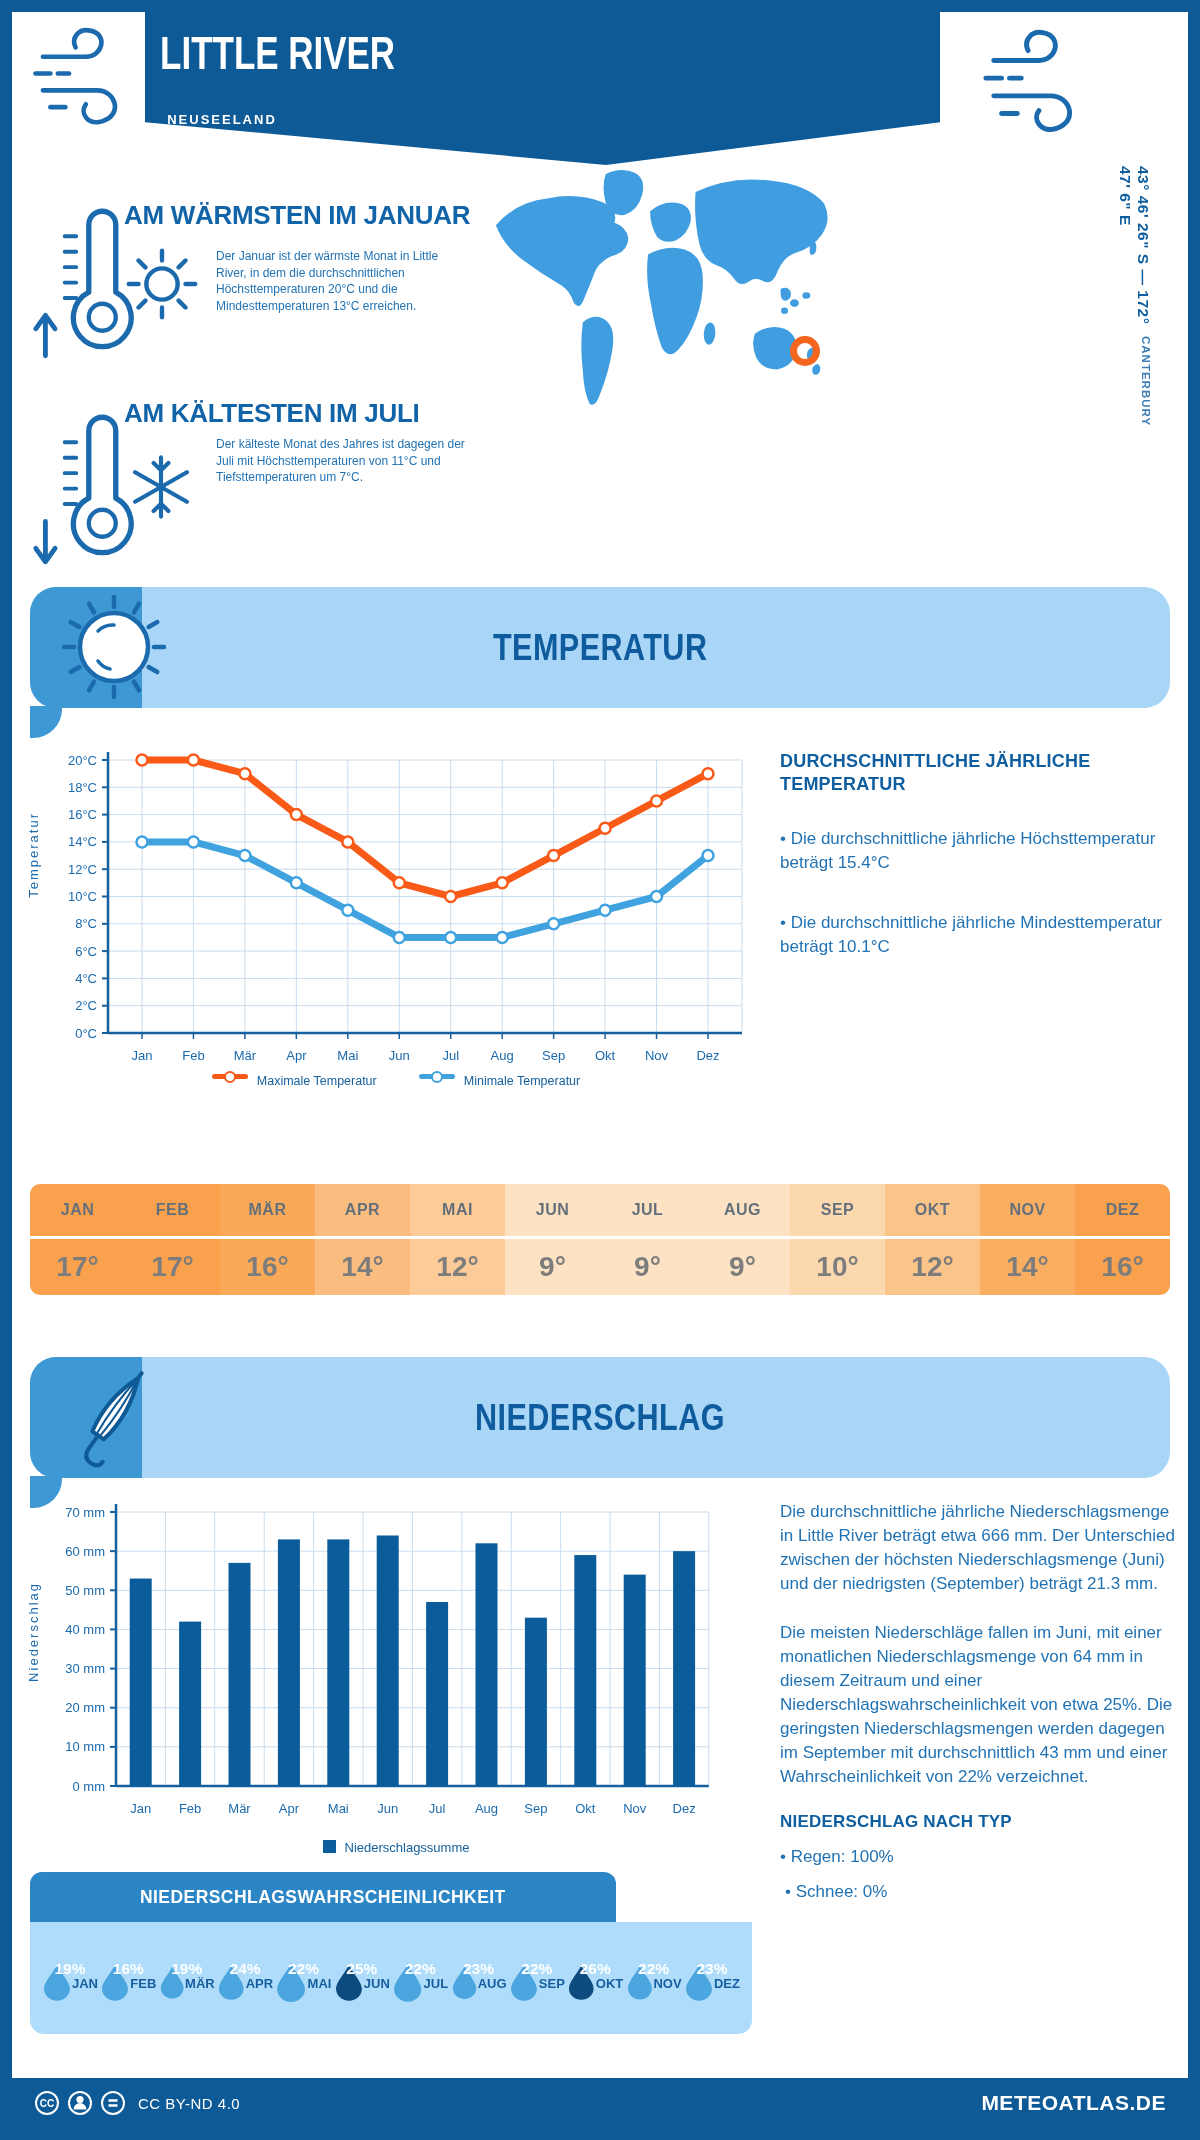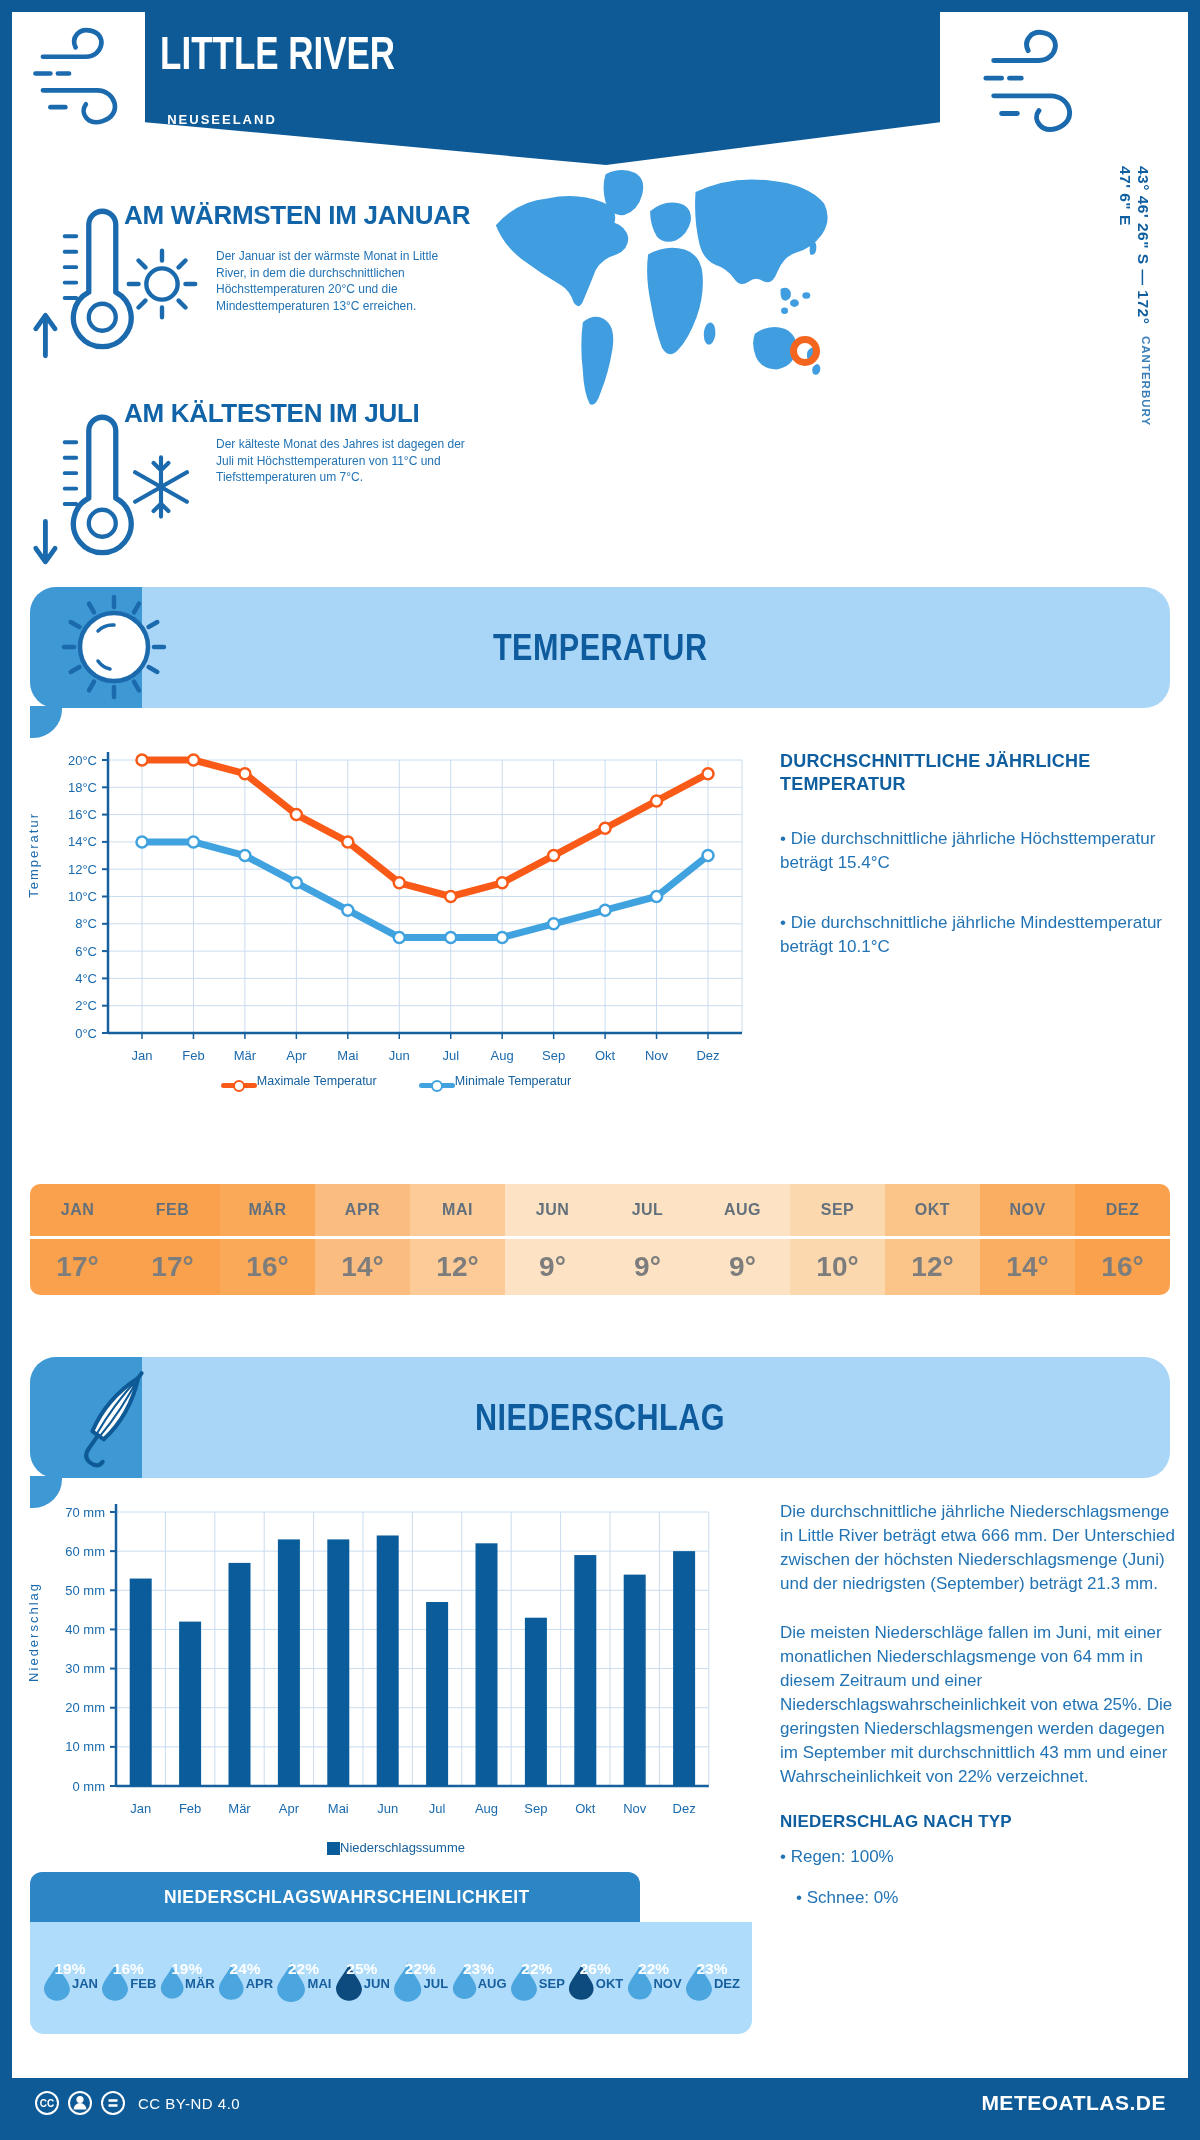--- a/index.html
+++ b/index.html
@@ -32,42 +32,42 @@
   .banner{width:1140px;height:121px;background:#A9D6F7;border-radius:26px;}
   .banner .sq{position:absolute;left:0;top:0;width:112px;height:121px;background:#3E98D4;border-radius:26px 0 0 26px;}
   .banner .tail{position:absolute;left:0;top:119px;width:32px;height:32px;background:#3E98D4;border-radius:0 0 90% 0;}
   .banner .bt{position:absolute;inset:0;display:flex;align-items:center;justify-content:center;}
   .bt span{font-size:36px;font-weight:800;color:#0E5C9E;transform:scaleX(.85);letter-spacing:.5px;white-space:nowrap;}
 
   
   svg text.tick{font-size:13px;fill:#1A6AAD;font-family:"Liberation Sans","DejaVu Sans",sans-serif;}
   .ylab{writing-mode:vertical-rl;transform:rotate(180deg);font-size:13px;color:#1A6AAD;letter-spacing:2px;}
   .legend{display:flex;justify-content:center;gap:42px;align-items:center;}
-  .leg-item{display:flex;align-items:flex-end;font-size:12.5px;color:#15609D;}
+  .leg-item{display:flex;align-items:flex-start;gap:9px;font-size:12.5px;color:#15609D;}
   .leg-line{position:relative;width:36px;height:5px;border-radius:3px;}
   .leg-dot{position:absolute;left:50%;top:50%;transform:translate(-50%,-50%);width:8px;height:8px;border-radius:50%;
            background:#fff;border-style:solid;border-width:2.5px;}
   .leg-sq{width:13px;height:13px;display:inline-block;}
 
   
   .dt-head{left:0;width:100%;text-align:center;font-size:23px;font-weight:800;color:#0F5FA0;letter-spacing:.5px;}
   .dtable{left:18px;width:1140px;display:flex;border-radius:10px;overflow:hidden;}
   .dt-col{flex:1;display:flex;flex-direction:column;}
   .dt-m{height:52px;display:flex;align-items:center;justify-content:center;font-size:16px;font-weight:700;
         color:#63707C;border-bottom:3px solid #fff;letter-spacing:.5px;}
   .dt-v{height:56px;display:flex;align-items:center;justify-content:center;font-size:28px;font-weight:700;color:#7D7D7D;}
 
   
   .col-head{font-size:18px;font-weight:800;color:#0F5FA0;line-height:1.3;letter-spacing:.2px;}
   .col-text{font-size:17px;line-height:1.42;color:#2273B4;}
   .bullet::before{content:"• ";}
 
   
   .prob-strip{left:18px;width:586px;height:50px;background:#2C85C4;border-radius:12px 12px 0 0;
-              display:flex;align-items:center;justify-content:center;padding-left:24px;}
+              display:flex;align-items:center;justify-content:center;}
   .prob-strip span{color:#fff;font-size:19px;font-weight:800;transform:scaleX(.92);letter-spacing:.5px;white-space:nowrap;}
   .prob-box{left:18px;width:722px;height:112px;background:#AEDCFA;border-radius:0 0 14px 14px;
             display:flex;justify-content:space-between;padding:8px 12px 0 12px;box-sizing:border-box;}
   .drop{width:56px;display:flex;flex-direction:row;align-items:center;position:relative;}
   .drop .pct{position:absolute;top:30px;left:0;width:100%;text-align:center;font-size:15.5px;font-weight:800;color:#fff;}
   .drop .mon{margin-top:3px;font-size:13px;font-weight:800;color:#175E9E;}
 
   
   .footer{left:0;right:0;bottom:0;height:50px;background:#0E5A96;display:flex;align-items:center;padding:0 22px;}
   .footer .lic{color:#fff;font-size:15px;margin-left:12px;letter-spacing:.5px;}
@@ -425,21 +425,21 @@
         <span class="leg-sq" style="background: rgb(11, 92, 155);"></span>
         <span style="font-size: 13px;">Niederschlagssumme</span>
       </div>
     </div>
 
   <div class="abs" style="left:768px;top:1488px;width:400px">
     <p class="col-text" style="margin:0 0 24px 0">Die durchschnittliche jährliche Niederschlagsmenge in Little River beträgt etwa 666 mm. Der Unterschied zwischen der höchsten Niederschlagsmenge (Juni) und der niedrigsten (September) beträgt 21.3 mm.</p>
     <p class="col-text" style="margin:0 0 22px 0">Die meisten Niederschläge fallen im Juni, mit einer monatlichen Niederschlagsmenge von 64 mm in diesem Zeitraum und einer Niederschlagswahrscheinlichkeit von etwa 25%. Die geringsten Niederschlagsmengen werden dagegen im September mit durchschnittlich 43 mm und einer Wahrscheinlichkeit von 22% verzeichnet.</p>
     <div class="col-head" style="font-size:17px;margin-bottom:12px">NIEDERSCHLAG NACH TYP</div>
     <p class="col-text bullet" style="margin:0 0 10px 0">Regen: 100%</p>
-    <p class="col-text bullet" style="margin:16px">Schnee: 0%</p>
+    <p class="col-text bullet" style="margin:5px">Schnee: 0%</p>
   </div>
 
   <div class="abs prob-strip" style="top:1860px">
     <span>NIEDERSCHLAGSWAHRSCHEINLICHKEIT</span>
   </div>
   <div class="abs prob-box" id="prob-drops" style="top:1910px">
       <div class="drop">
         <svg width="46" height="58" viewBox="0 0 44 58">
           <path d="M22 1 C22 10 3 27 3 39 a19 17.5 0 0 0 38 0 C41 27 22 10 22 1 Z" fill="#4BA5DF"></path>
         </svg>

